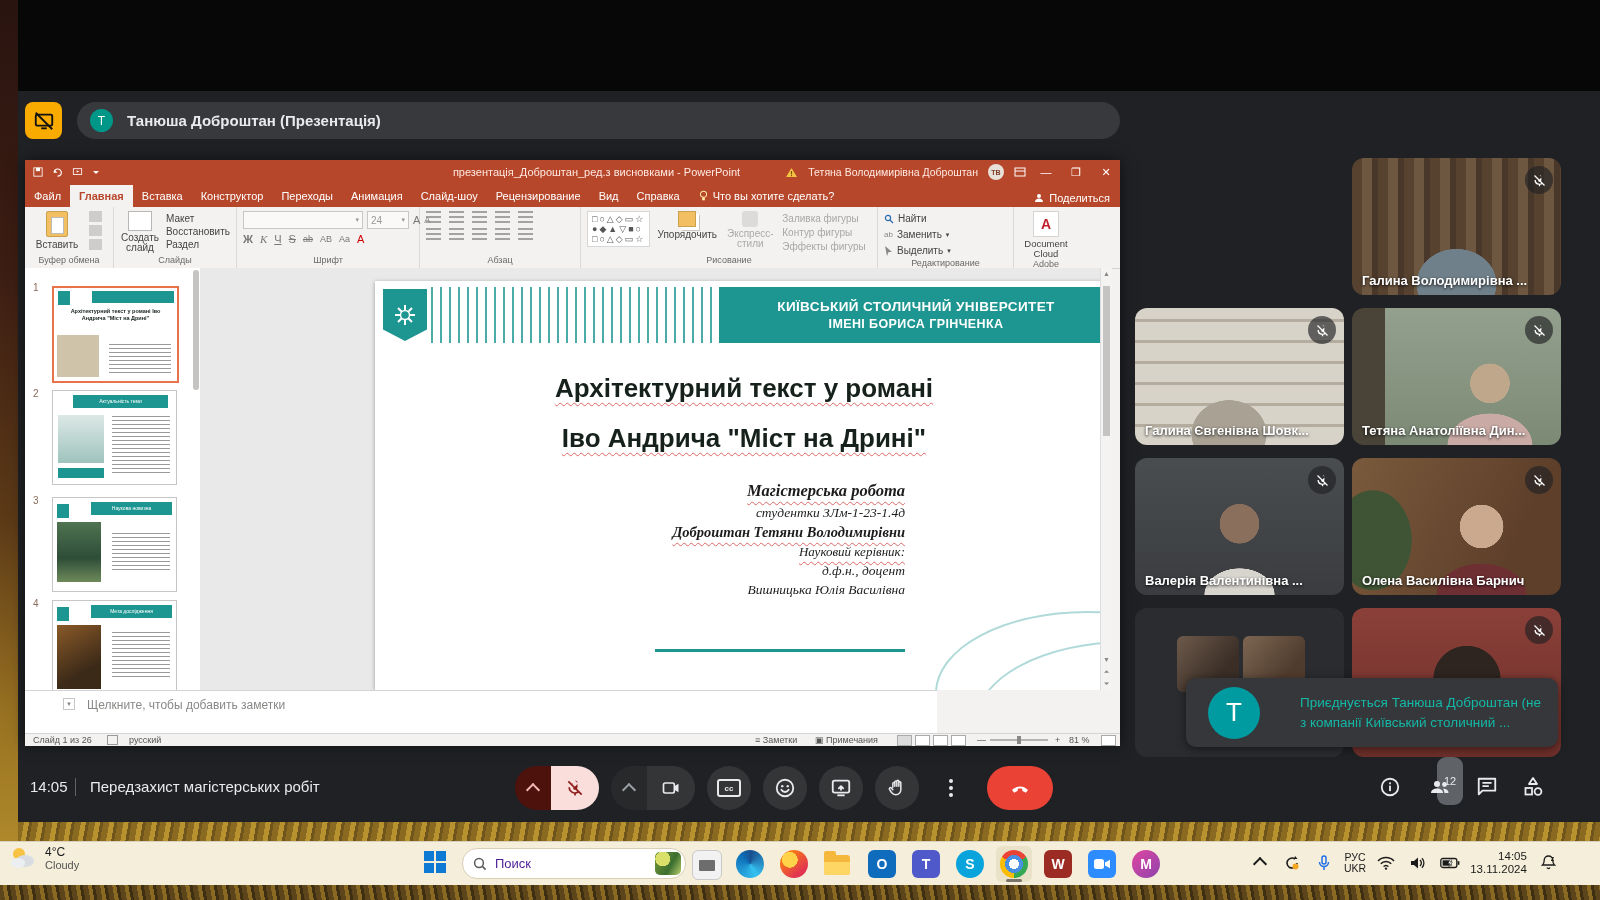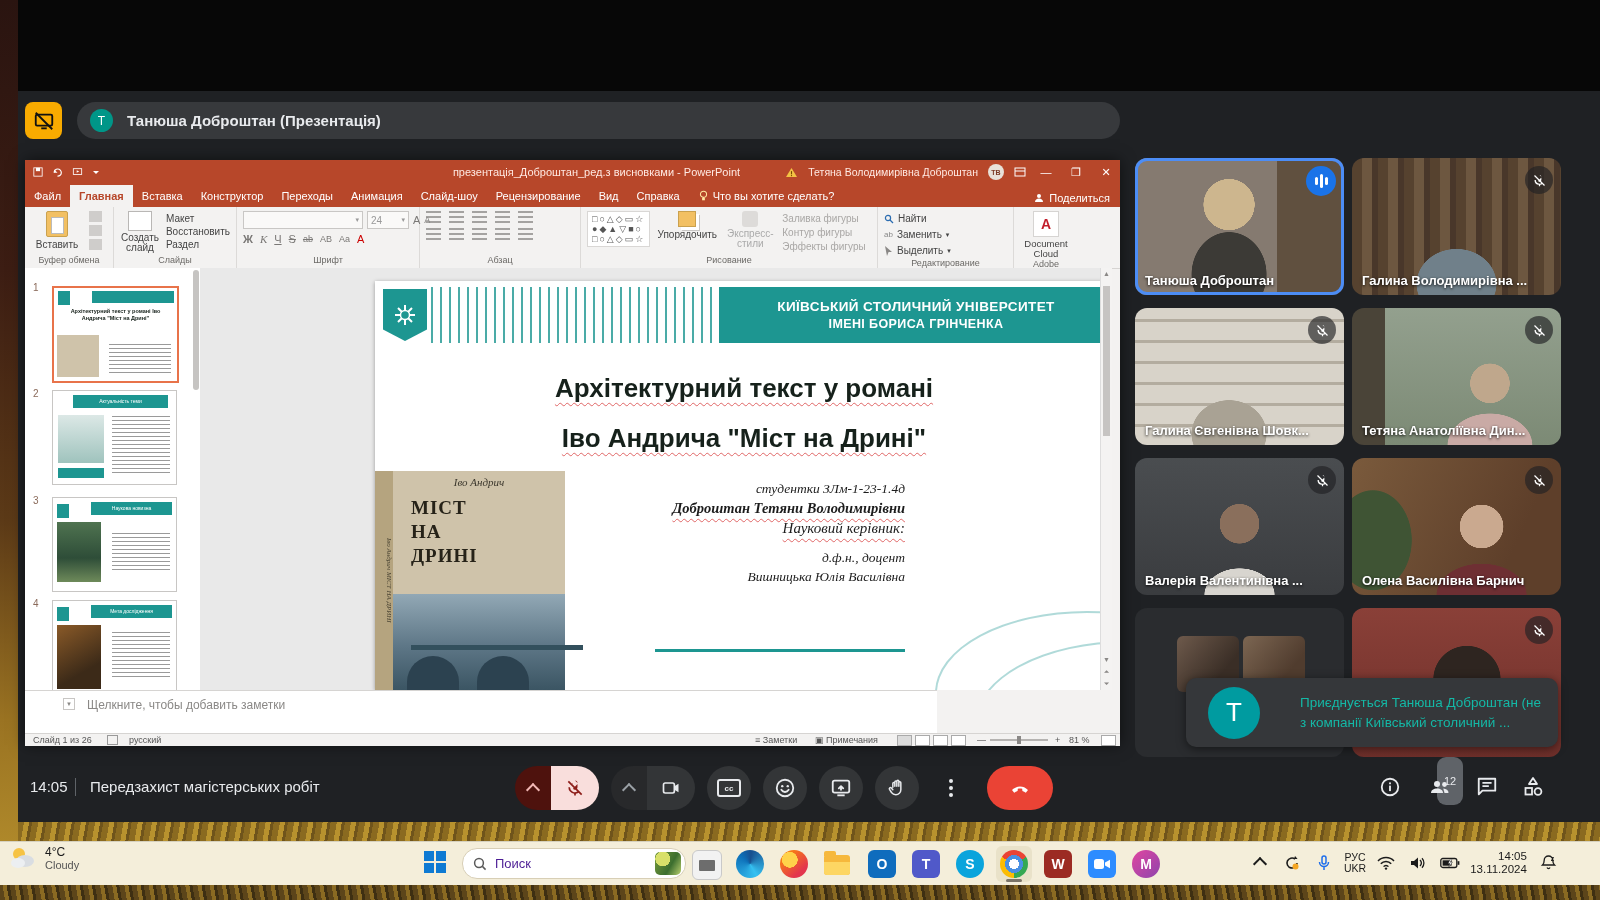--- a/index.html
+++ b/index.html
@@ -468,35 +468,26 @@
           </svg>
         </div>
         <div class="abs hdr-stripes"></div>
         <div class="abs hdr-box">
           <span style="font-size:13.5px">КИЇВСЬКИЙ СТОЛИЧНИЙ УНІВЕРСИТЕТ</span>
           <span style="font-size:12.5px">ІМЕНІ БОРИСА ГРІНЧЕНКА</span>
         </div>
         <div class="abs sl-title" style="top:92px"><span class="wavy">Архітектурний текст у романі</span></div>
         <div class="abs sl-title" style="top:142px"><span class="wavy">Іво Андрича "Міст на Дрині"</span></div>
 
-        <div class="abs cover">
-          <div class="spine">Іво Андрич  МІСТ НА ДРИНІ</div>
-          <div class="auth">Іво Андрич</div>
-          <div class="ct" style="top:26px">МІСТ</div>
-          <div class="ct" style="top:50px">НА</div>
-          <div class="ct" style="top:74px">ДРИНІ</div>
-          <div class="bridge">
-              <div class="deck"></div>
-            </div>
-        </div>
 
         <div class="abs info">
+          <div style="font-size:16.5px;font-weight:bold;margin-bottom:4px"><span class="wavy">Магістерська робота</span></div>
           <div style="font-size:13.5px;margin-bottom:3px">студентки ЗЛм-1-23-1.4д</div>
           <div style="font-size:14.5px;font-weight:bold;margin-bottom:3px"><span class="wavy">Доброштан Тетяни Володимирівни</span></div>
-          <div style="font-size:15px;margin-bottom:13px"><span class="wavy">Науковий керівник:</span></div>
+          <div style="font-size:13px;margin-bottom:3px"><span class="wavy">Науковий керівник:</span></div>
           <div style="font-size:13.5px;margin-bottom:3px">д.ф.н., доцент</div>
           <div style="font-size:13.5px">Вишницька Юлія Василівна</div>
         </div>
 
         <div class="abs rule"></div>
         <div class="wave" style="left:560px;top:330px;width:300px;height:160px"></div>
         <div class="wave" style="left:600px;top:360px;width:300px;height:160px"></div>
       </div>
       <div class="vsb">
         <div class="arrowbox" style="top:0">▲</div>
@@ -609,28 +600,20 @@
       </svg>
   </div>
   <div class="ricon" style="left:1518px">
     <svg width="24" height="24" viewBox="0 0 24 24">
         <path d="M12 3l4 6H8z" fill="none" stroke="#e8eaed" stroke-width="1.8" stroke-linejoin="round"></path>
         <rect x="4.5" y="13" width="6.5" height="6.5" fill="none" stroke="#e8eaed" stroke-width="1.8"></rect>
         <circle cx="17" cy="16.5" r="3.4" fill="none" stroke="#e8eaed" stroke-width="1.8"></circle>
       </svg>
   </div>
 
-  <div class="tile t0 active" style="left:1135px;top:158px">
-    <div class="speakbadge">
-      <div class="sbar" style="height:8px"></div>
-        <div class="sbar" style="height:14px"></div>
-        <div class="sbar" style="height:8px"></div>
-    </div>
-    <span class="nm">Танюша Доброштан</span>
-  </div>
   <div class="tile t1" style="left:1352px;top:158px">
     <div class="mute">
         <svg width="15" height="15" viewBox="0 0 24 24">
           <path d="M12 3a3 3 0 0 1 3 3v5a3 3 0 0 1-5.4 1.8L15 7.2V6z" fill="#fff"></path>
           <path d="M6 11a6 6 0 0 0 9.7 4.7l1.4 1.4A8 8 0 0 1 13 18.9V21h-2v-2.1A8 8 0 0 1 4 11h2z" fill="#fff"></path>
           <path d="M4 4l16 16" stroke="#fff" stroke-width="2"></path>
         </svg>
       </div>
     <span class="nm">Галина Володимирівна ...</span>
   </div>

